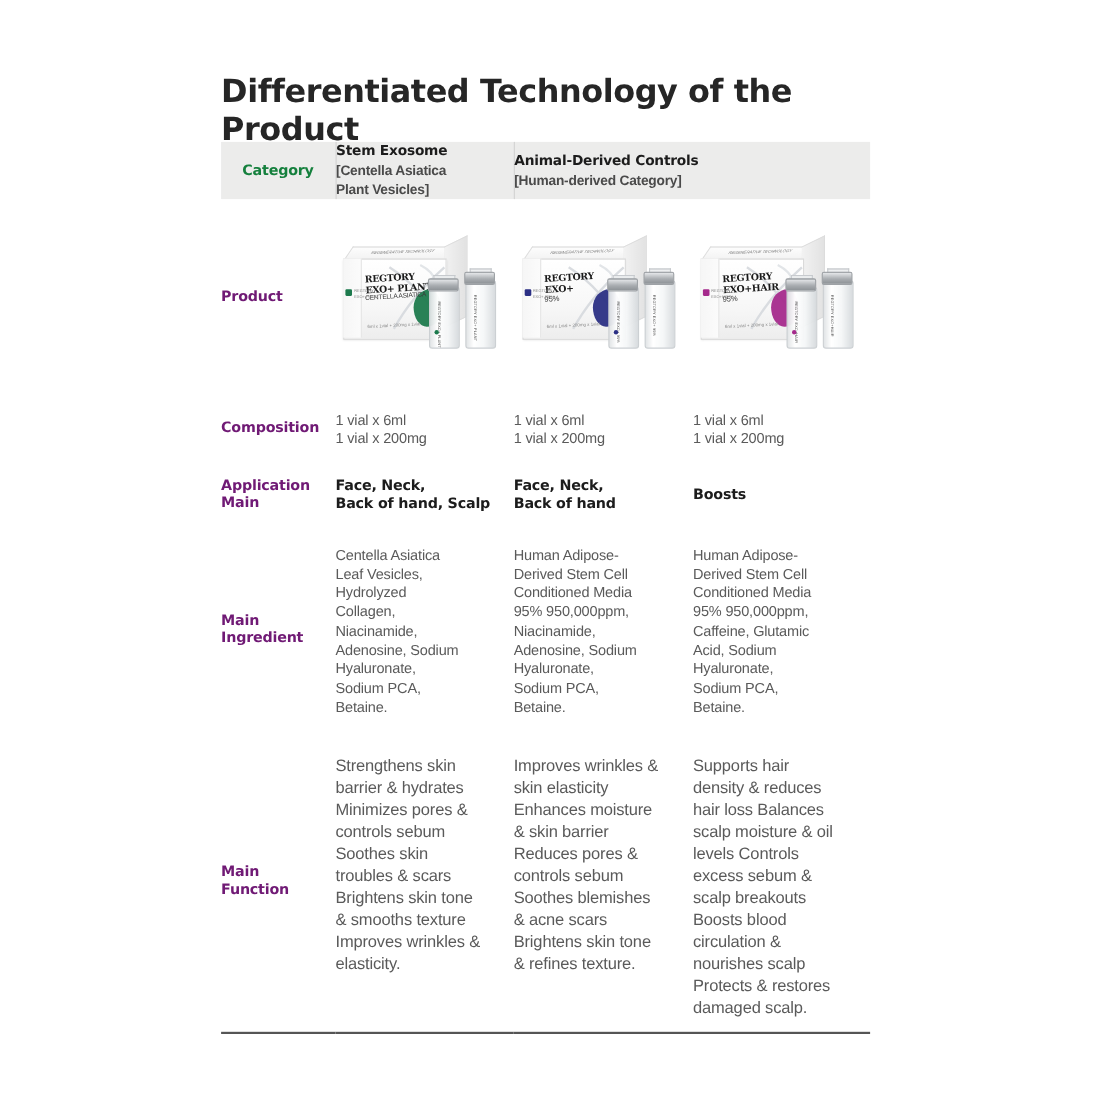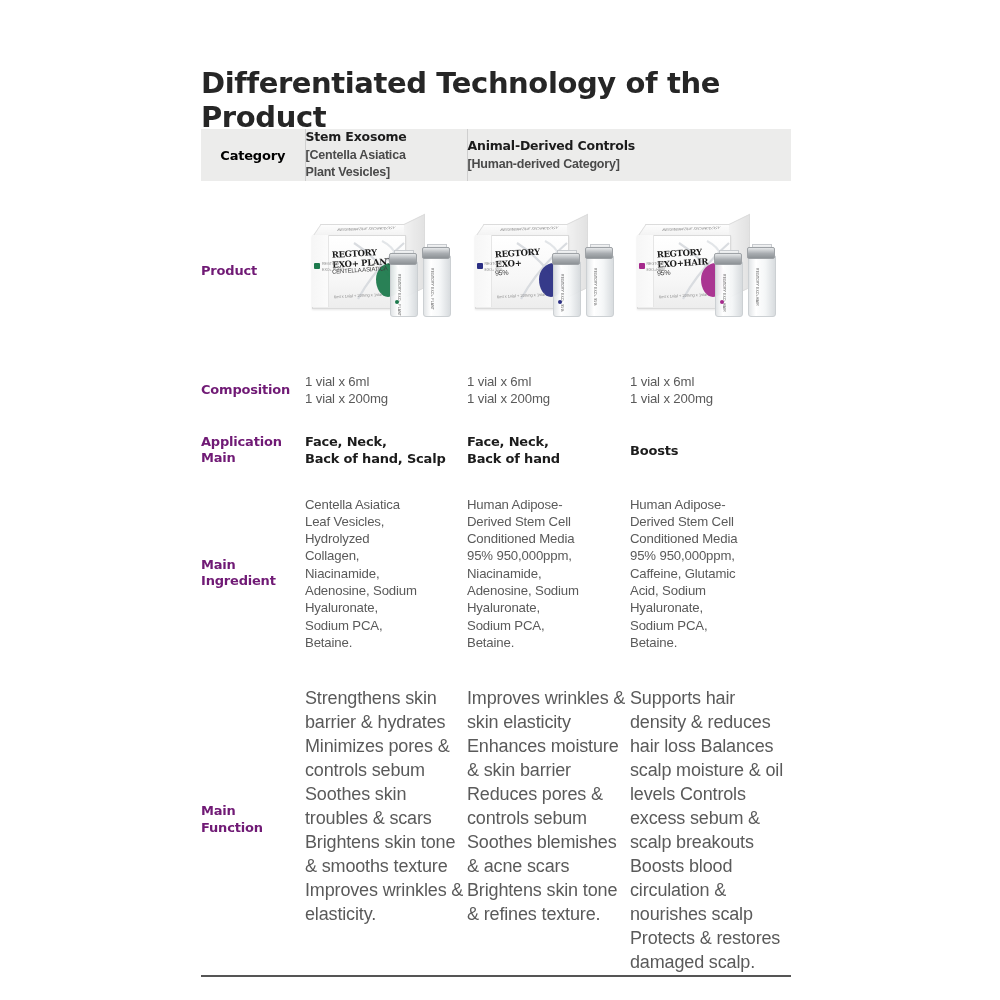--- a/index.html
+++ b/index.html
@@ -87,21 +87,21 @@
     display: block;
     font-size: 12.5px;
     color: #4a4a4a;
     line-height: 1.38;
     letter-spacing: -0.2px;
     margin-top: 1px;
   }
   .head-cat-label {
     font-size: 13px;
     font-weight: bold;
-    color: #000000;
+    color: #15803d;
     font-family: "DejaVu Sans", sans-serif;
     letter-spacing: -0.2px;
   }
 
   
   tbody td {
     border-bottom: 1px solid #d8d8d8;
     border-right: 1px solid #dcdcdc;
   }
   tbody td.last-col { border-right: none; }
@@ -126,21 +126,21 @@
     white-space: pre-line;
   }
   .cell-text.bold-dark {
     font-weight: bold;
     color: #1c1c1c;
     font-family: "DejaVu Sans", sans-serif;
     font-size: 13px;
     letter-spacing: -0.2px;
     line-height: 1.35;
   }
-  .cell-text.func { font-size: 18px; line-height: 1.33; }
+  .cell-text.func { font-size: 15px; line-height: 1.33; }
 
   
   .r-product td  { height: 180px; }
   .r-comp td     { height: 58px; }
   .r-app td      { height: 62px; }
   .r-ing td      { height: 184px; }
   .r-func td     { height: 251px; }
 
   
   .product-cell { padding: 0; }

